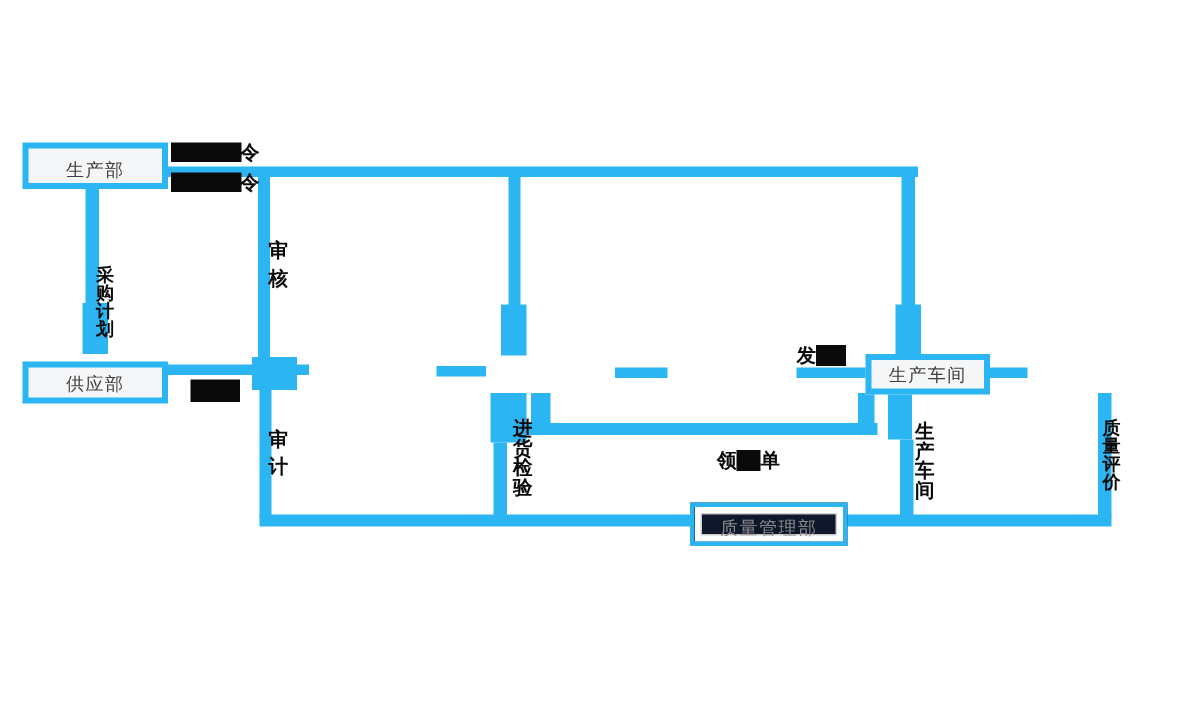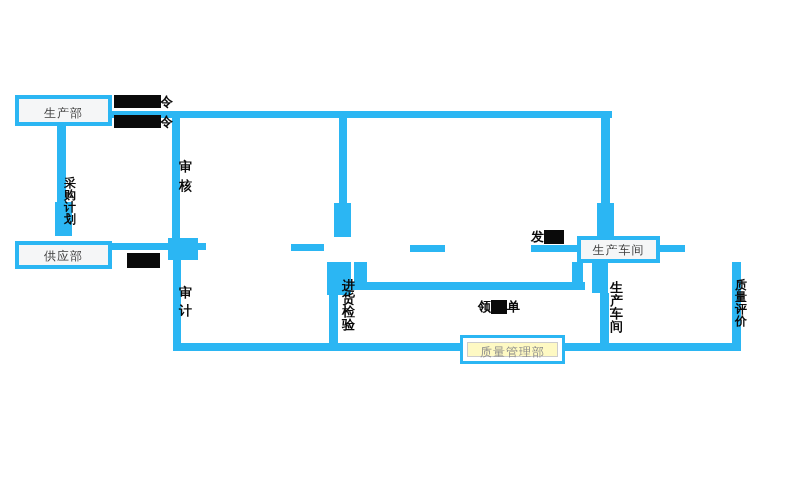--- a/index.html
+++ b/index.html
@@ -19,21 +19,21 @@
   .ln{position:absolute;background:var(--c-line);z-index:1;}
   
   .node{
     position:absolute;z-index:2;background:var(--c-fill);
     border:4px solid var(--c-line);box-sizing:border-box;
     display:flex;align-items:flex-end;justify-content:center;
     font-size:12px;color:var(--c-text);letter-spacing:1px;
   }
   .node span{white-space:pre;}
   .node.quality{
-    background:#fef9c3;border-width:3px;color:var(--c-qtext);z-index:3;
+    background:#0f172a;border-width:3px;color:var(--c-qtext);z-index:3;
     box-shadow:inset 0 0 0 4px #ffffff, inset 0 0 0 5px #cccccc;
   }
   
   .vlabel{
     position:absolute;z-index:4;color:var(--c-black);font-weight:bold;
     width:16px;word-break:break-all;font-size:13px;line-height:13px;
   }
   .hlabel{
     position:absolute;z-index:4;color:var(--c-black);font-weight:bold;
     font-size:13px;line-height:15px;display:flex;align-items:center;white-space:pre;

